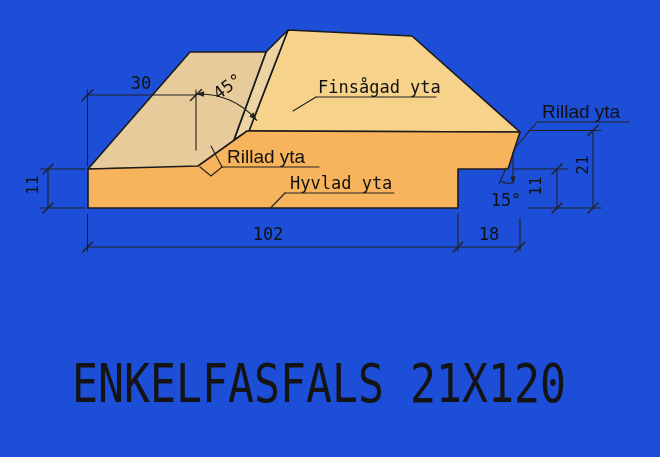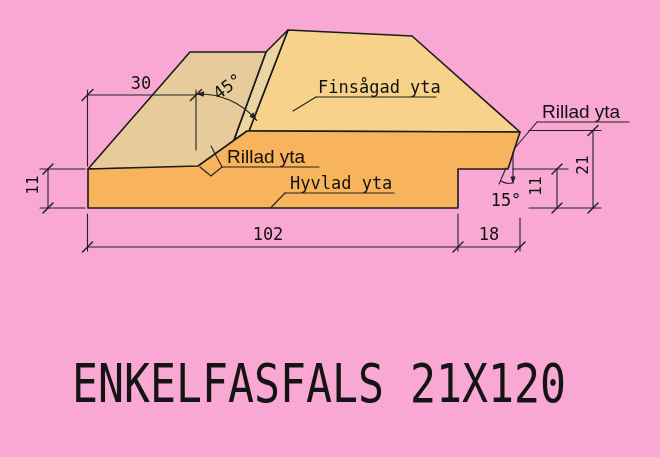--- a/index.html
+++ b/index.html
@@ -1,16 +1,16 @@
 <!DOCTYPE html>
 <html><head>
 <meta charset="utf-8">
 <style>
   html,body{margin:0;padding:0;background:#ffffff;}
-  .stage{position:relative;width:660px;height:457px;background:#f9a8d4;overflow:hidden;
+  .stage{position:relative;width:660px;height:457px;background:#1d4ed8;overflow:hidden;
          font-family:"Liberation Sans",sans-serif;}
   svg{position:absolute;left:0;top:0;}
   text{user-select:none;}
   .mono{font-family:"DejaVu Sans Mono",monospace;fill:#111;}
   .lbl{font-family:"Liberation Sans",sans-serif;fill:#111;}
   .dim{font-size:17px;}
   .dimv{font-size:16px;}
   .surf{font-size:17px;}
   .surf2{font-size:19px;}
   .title-text{font-size:54px;fill:#141414;}

